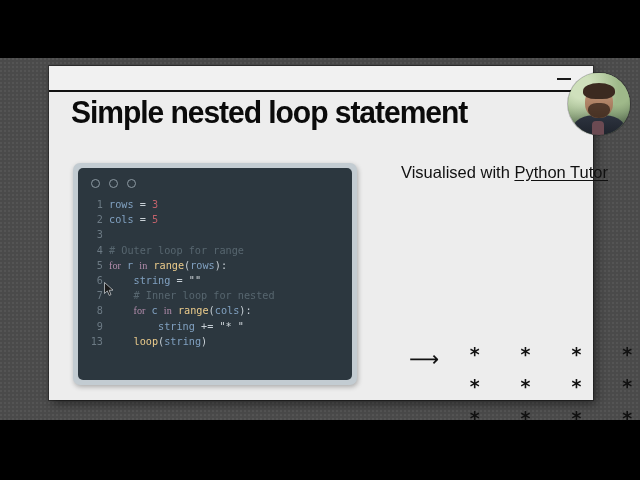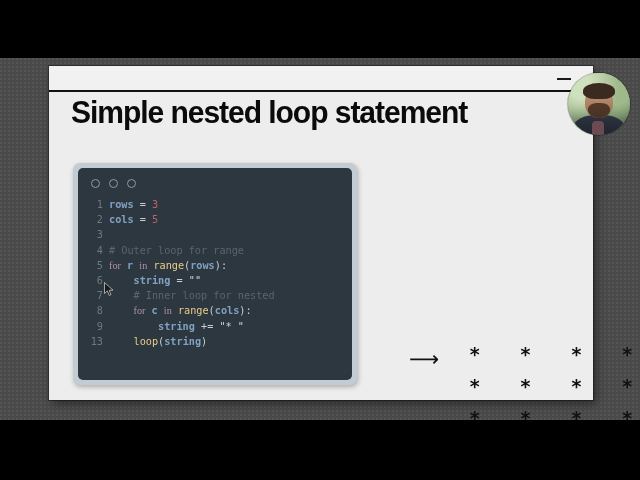--- a/index.html
+++ b/index.html
@@ -128,21 +128,21 @@
   }
   .ln {
     display: inline-block;
     width: 17px;
     text-align: right;
     color: #6c7a84;
     margin-right: 6px;
   }
   .kw   { color: #b48ead; font-family: Liberation Serif, serif; }        
   .fn   { color: #ebcb8b; }        
-  .var  { color: #81a1c1; font-weight: bold; }        
+  .var  { color: #81a1c1; }        
   .num  { color: #bf616a; }        
   .op   { color: #c8d0d6; }
   .cmt  { color: #57666f; }
   .str  { color: #cfd6da; }
 
   
   #cursor {
     position: absolute;
     left: 104px;
     top: 282px;
@@ -275,20 +275,23 @@
 <span class="ln">4</span><span class="cmt"># Outer loop for range</span>
 <span class="ln">5</span><span class="kw">for</span> <span class="var">r</span> <span class="kw">in</span> <span class="fn">range</span><span class="op">(</span><span class="var">rows</span><span class="op">):</span>
 <span class="ln">6</span>    <span class="var">string</span> <span class="op">=</span> <span class="str">""</span>
 <span class="ln">7</span>    <span class="cmt"># Inner loop for nested</span>
 <span class="ln">8</span>    <span class="kw">for</span> <span class="var">c</span> <span class="kw">in</span> <span class="fn">range</span><span class="op">(</span><span class="var">cols</span><span class="op">):</span>
 <span class="ln">9</span>        <span class="var">string</span> <span class="op">+=</span> <span class="str">"* "</span>
 <span class="ln">13</span>    <span class="fn">loop</span><span class="op">(</span><span class="var">string</span><span class="op">)</span></pre>
       </div>
     </div>
 
+    <div id="caption">
+      <span>Visualised with </span><span class="lnk">Python Tutor</span>
+    </div>
 
     <div id="arrow">⟶</div>
 
     <div id="stars"><span>*  *  *  *  *</span>
 <span>*  *  *  *  *</span>
 <span>*  *  *  *  *</span></div>
 
   </div>
 
   <div id="cursor">

